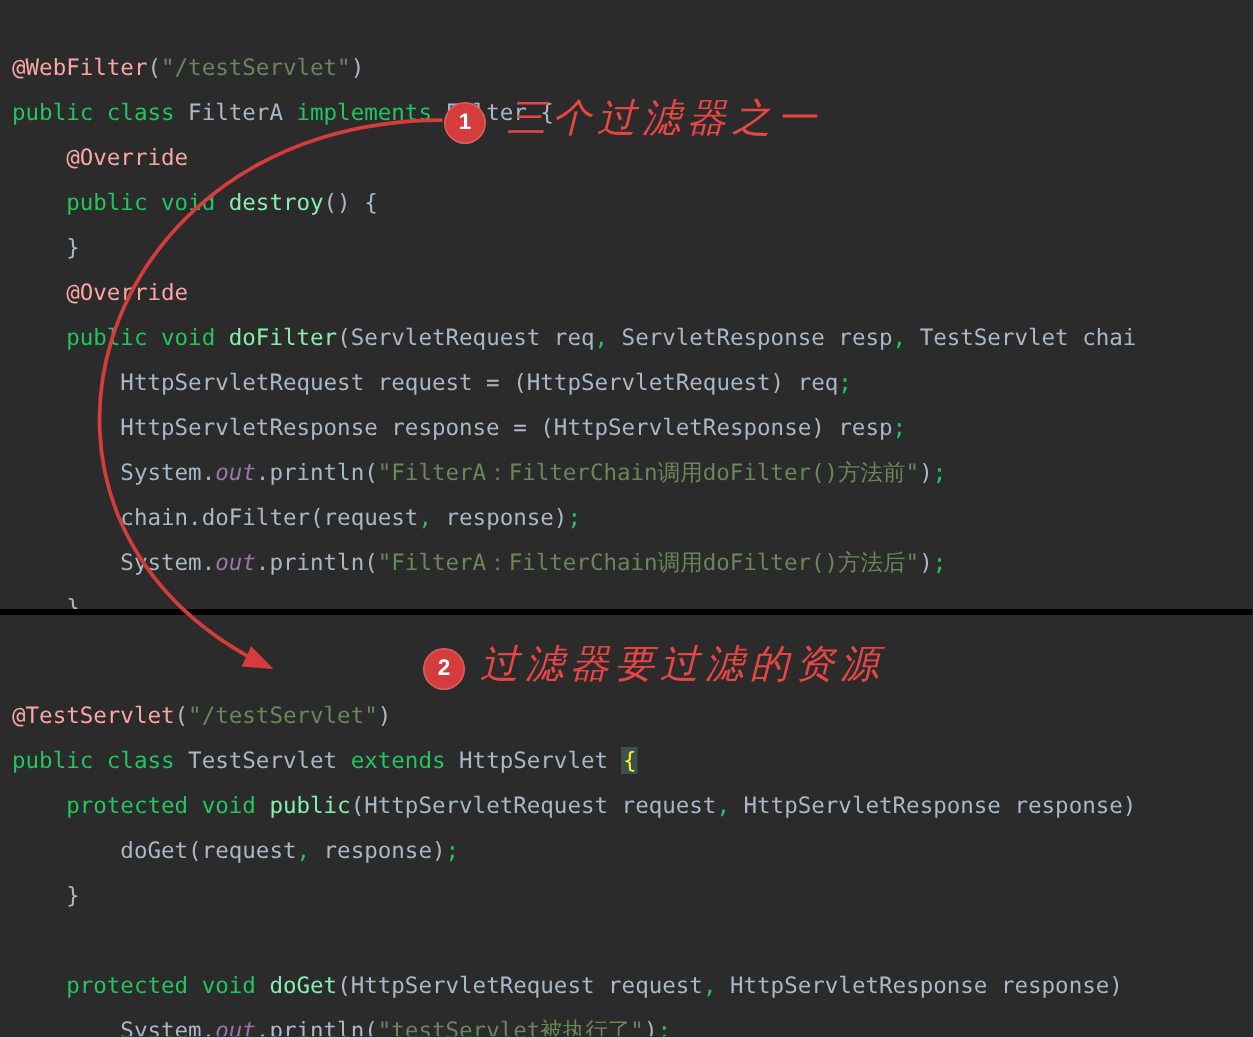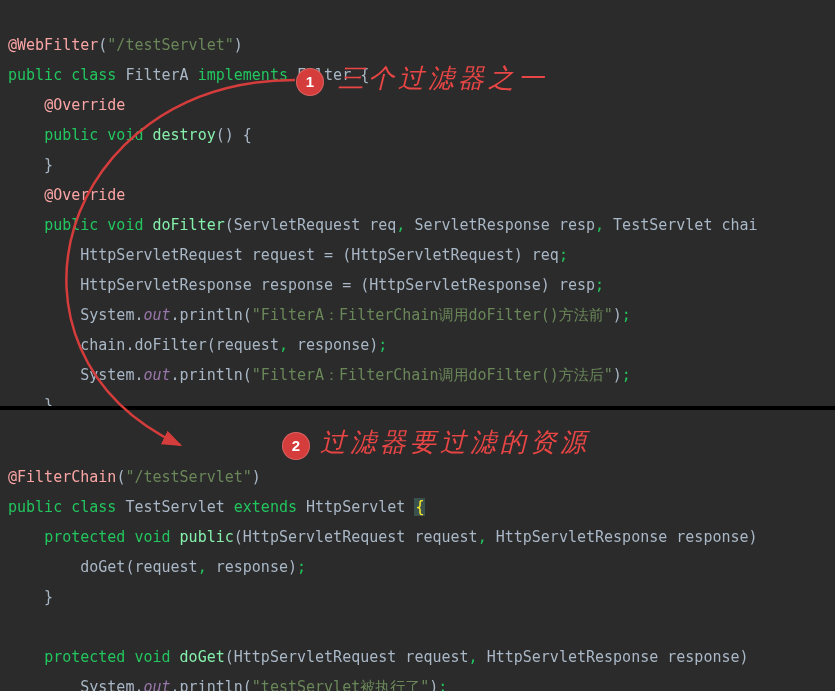--- a/index.html
+++ b/index.html
@@ -86,21 +86,21 @@
 <span>        System.</span><span class="it">out</span><span>.println(</span><span class="str">"FilterA：FilterChain调用doFilter()方法前"</span><span>)</span><span class="kw">;</span>
 <span>        chain.doFilter(request</span><span class="kw">, </span><span>response)</span><span class="kw">;</span>
 <span>        System.</span><span class="it">out</span><span>.println(</span><span class="str">"FilterA：FilterChain调用doFilter()方法后"</span><span>)</span><span class="kw">;</span>
 <span>    }</span>
 
 </div>
 
 <div class="divider"></div>
 
 <div class="pane pane2">
-<div style="height:22px"></div><span class="ann">@FilterChain</span><span>(</span><span class="str">"/testServlet"</span><span>)</span>
+<div style="height:22px"></div><span class="ann">@TestServlet</span><span>(</span><span class="str">"/testServlet"</span><span>)</span>
 <span class="kw">public class </span><span>TestServlet </span><span class="kw">extends </span><span>HttpServlet </span><span class="cursor-brace">{</span>
 <span>    </span><span class="kw">protected void </span><span class="fn">public</span><span>(HttpServletRequest request</span><span class="kw">, </span><span>HttpServletResponse response)</span>
 <span>        doGet(request</span><span class="kw">, </span><span>response)</span><span class="kw">;</span>
 <span>    }</span>
 <span> </span>
 <span>    </span><span class="kw">protected void </span><span class="fn">doGet</span><span>(HttpServletRequest request</span><span class="kw">, </span><span>HttpServletResponse response)</span>
 <span>        System.</span><span class="it">out</span><span>.println(</span><span class="str">"testServlet被执行了"</span><span>)</span><span class="kw">;</span>
 
 </div>
 

